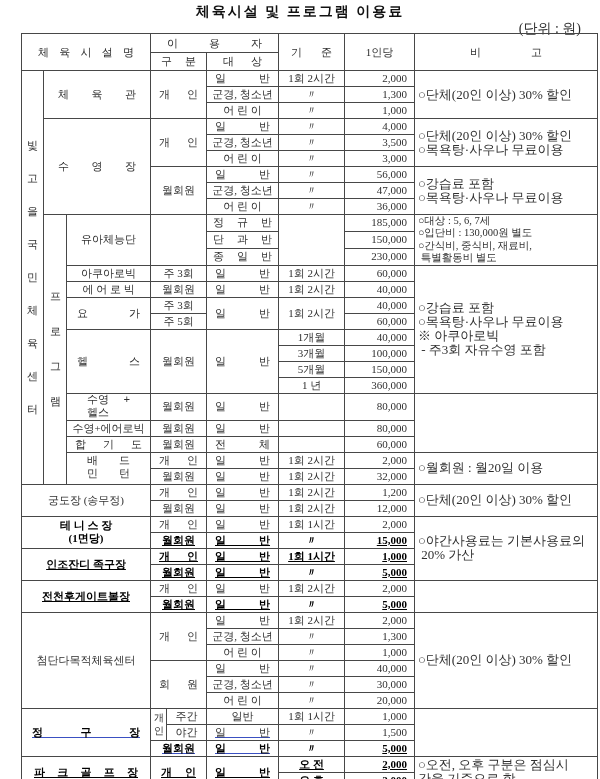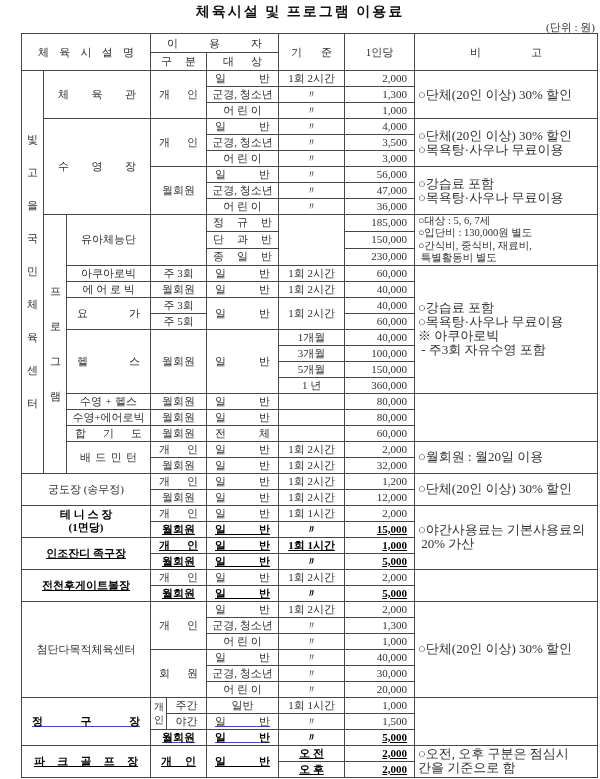--- a/index.html
+++ b/index.html
@@ -1,28 +1,28 @@
 <!DOCTYPE html>
 <html><head>
 <meta charset="utf-8">
 <style>
   html,body{margin:0;padding:0;}
   body{width:600px;height:779px;background:#fff;position:relative;
        font-family:"Liberation Serif","DejaVu Serif",serif;color:#2f2f2f;}
   .title{position:absolute;top:3px;left:0;width:100%;text-align:center;
          font-size:14px;font-weight:bold;letter-spacing:2px;color:#111;}
-  .unit{position:absolute;top:20px;right:5px;font-size:11px;}
+  .unit{position:absolute;top:20px;right:19px;font-size:14px;}
   table{position:absolute;top:33px;left:21px;border-collapse:collapse;
         table-layout:fixed;width:577px;}
   td{border:1px solid #474747;font-size:11px;padding:0;overflow:hidden;
      text-align:center;vertical-align:middle;line-height:13px;}
   tr{height:16px;}
   tr.hr1{height:19px;margin-top:24px;} tr.hr2{height:18px;}
   .ju{text-align:justify;text-align-last:justify;}
-  .p4{padding:0 13px;} .p6{padding:0 6px;} .p8{padding:0 8px;}
+  .p4{padding:0 20px;font-family:Liberation Mono, monospace;} .p6{padding:0 6px;} .p8{padding:0 8px;}
   .p10{padding:0 10px;} .p12{padding:0 12px;} .p14{padding:0 14px;}
   .p16{padding:0 16px;} .p55{padding:0 55px;}
   .fee{text-align:right;padding-right:7px;}
   .note{text-align:left;padding-left:3px;font-size:13px;line-height:14px;
         white-space:pre-line;}
   .note-sm{line-height:12.4px;font-size:10.5px;}
   .vert{word-break:break-all;line-height:33px;padding:16px 5px;}
   .vert2{word-break:break-all;line-height:35px;padding:4px 6px;}
   .vert3{word-break:break-all;line-height:13px;font-size:10px;padding:0 3px;}
   .b{font-weight:bold;color:#000;}

